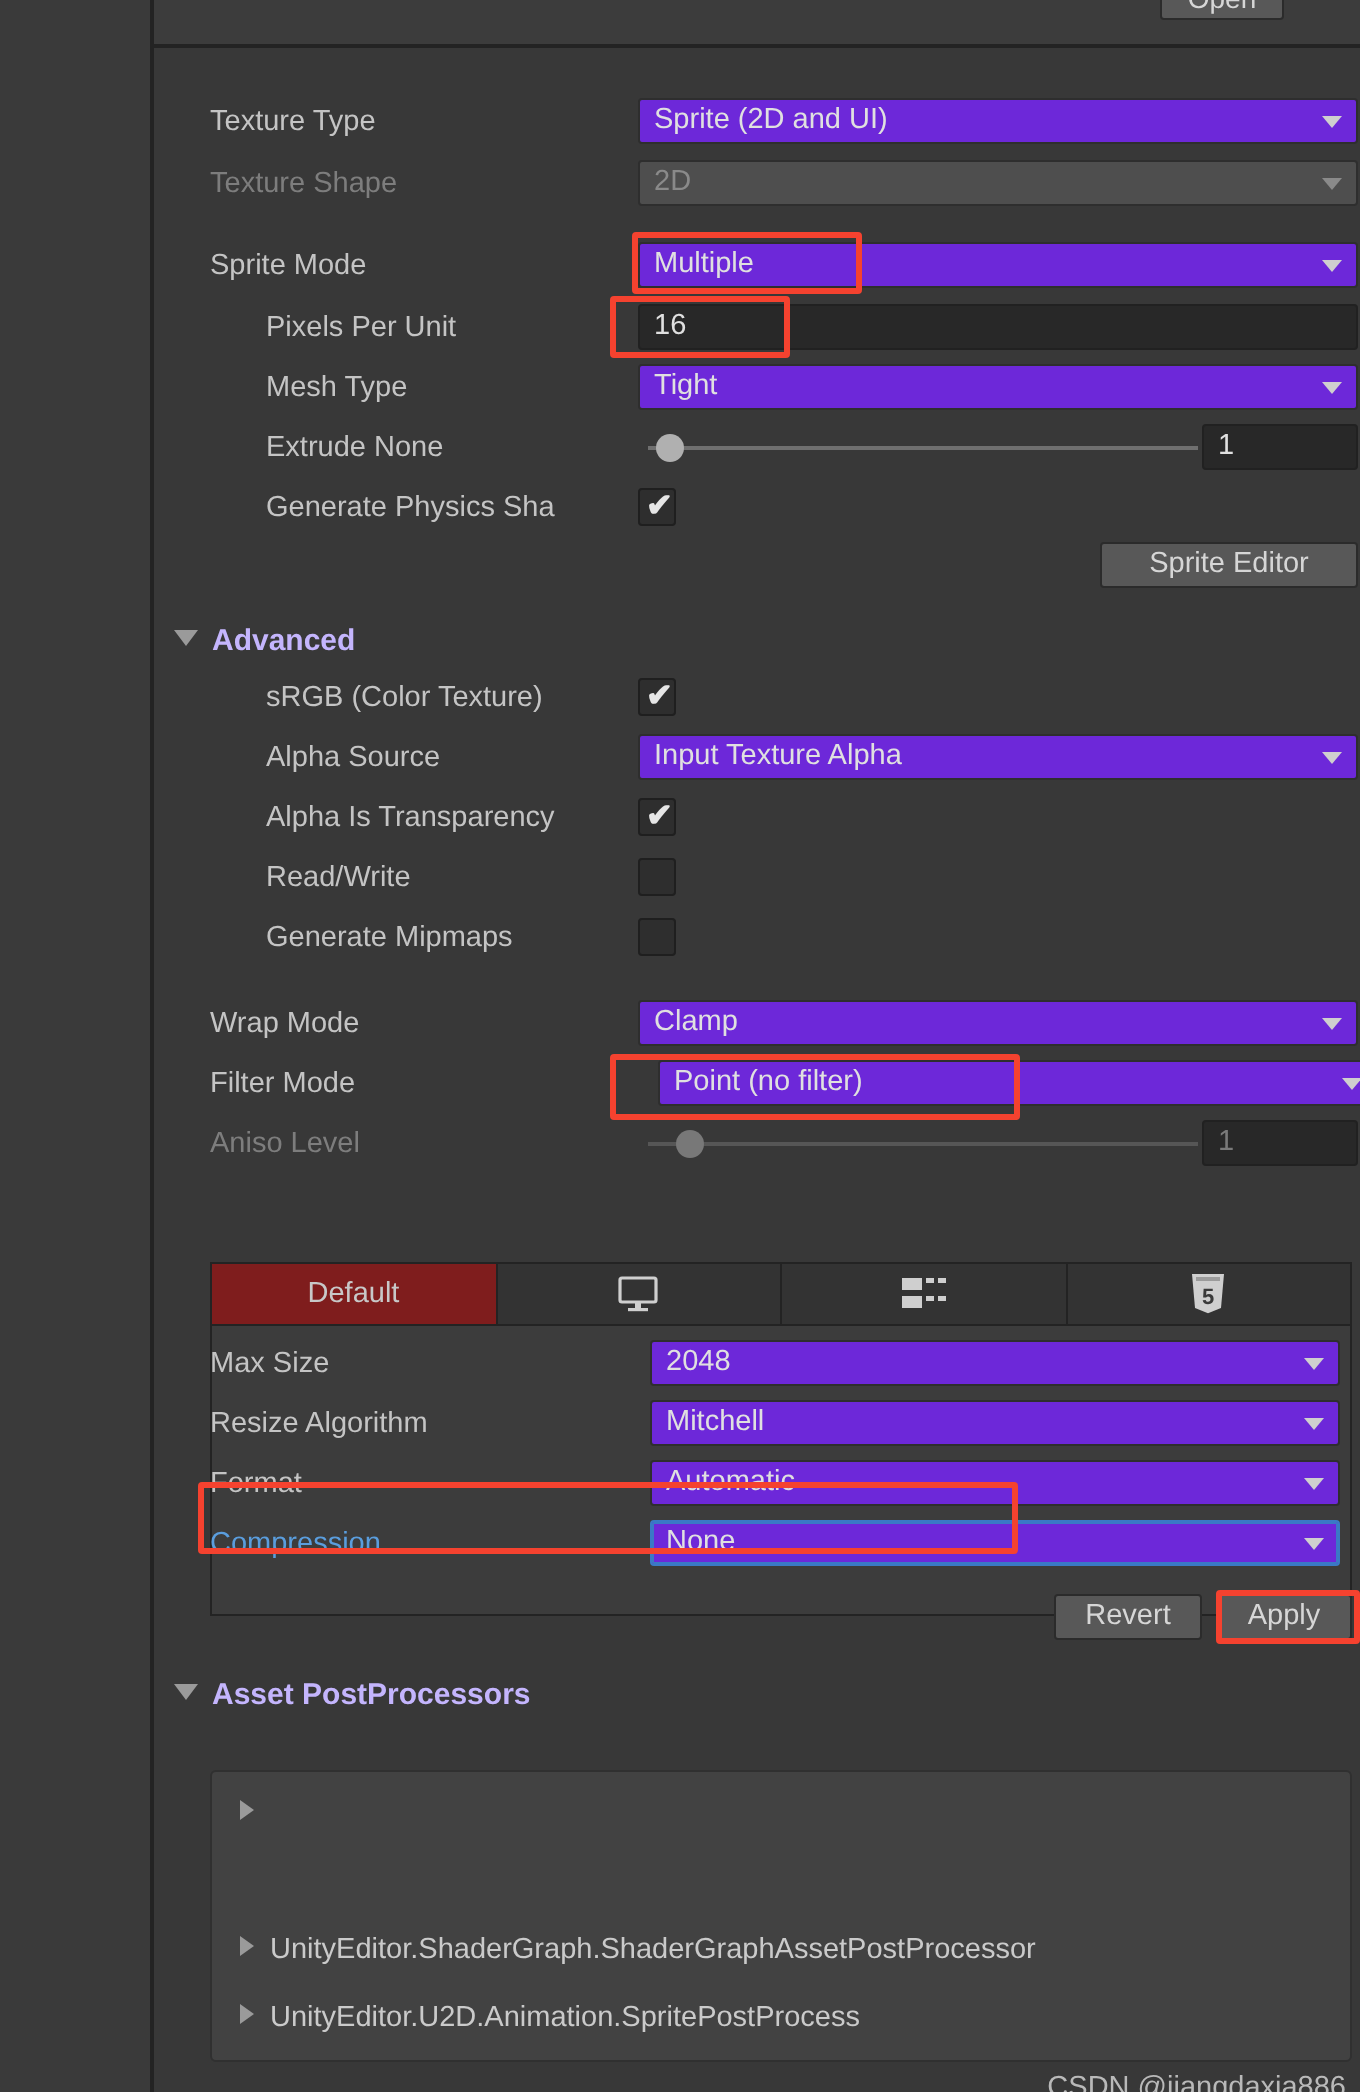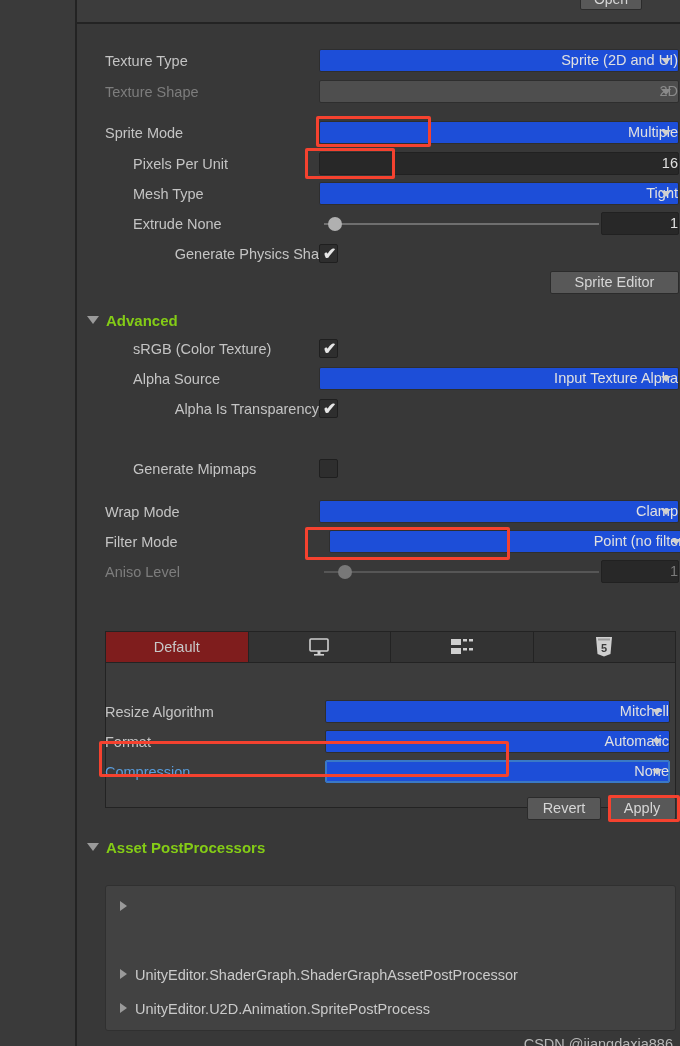--- a/index.html
+++ b/index.html
@@ -34,34 +34,34 @@
     background: #585858; border: 1px solid #2b2b2b; border-radius: 2px;
     color: #d6d6d6; font-size: 14px; text-align: center; line-height: 20px;
   }
 
   .panel {
     position: absolute; left: 77px; top: 24px; width: 603px; height: 1022px;
     background: #383838;
   }
 
   
-  .row { position: absolute; left: 0; width: 549px; height: 26px; text-align: right; }
+  .row { position: absolute; left: 0; width: 549px; height: 26px; }
   .lbl {
     position: absolute; left: 0; top: 0; height: 26px; line-height: 26px;
     font-size: 14.5px; color: #c4c4c4; white-space: nowrap; overflow: hidden;
   }
   .lbl.dim { color: #7d7d7d; }
   .lbl.blue { color: #5a9ddd; }
   .lbl.indent1 { left: 28px; }
   .lbl.indent2 { left: 56px; }
 
   .field { position: absolute; top: 1px; height: 23px; }
 
   .dropdown {
-    background: #1d4ed8; border: 1px solid #2e2e2e; border-radius: 2px;
+    background: #6d28d9; border: 1px solid #2e2e2e; border-radius: 2px;
     color: #e0e0e0; font-size: 14.5px; line-height: 21px;
     padding-left: 7px; position: relative; overflow: hidden;
   }
   .dropdown.dim { color: #8a8a8a; background: #4e4e4e; }
   .dropdown.sel { border-color: #3a79c6; box-shadow: 0 0 0 1px #3a79c6 inset; }
   .caret {
     position: absolute; right: 7px; top: 8px;
     width: 0; height: 0; border-left: 5px solid transparent;
     border-right: 5px solid transparent; border-top: 6px solid #cfcfcf;
   }
@@ -95,21 +95,21 @@
   }
   .slider .knob.dim { background: #787878; }
 
   .btn {
     position: absolute; background: #585858; border: 1px solid #2b2b2b;
     border-radius: 2px; color: #d6d6d6; font-size: 14.5px;
     text-align: center; line-height: 21px; height: 23px;
   }
 
   .foldout {
-    position: absolute; font-size: 15px; color: #84cc16; font-weight: bold;
+    position: absolute; font-size: 15px; color: #c4b5fd; font-weight: bold;
     line-height: 24px;
   }
   .foldout .arrow {
     display: inline-block; width: 0; height: 0; margin-right: 7px;
     border-left: 6px solid transparent; border-right: 6px solid transparent;
     border-top: 8px solid #9a9a9a; vertical-align: 2px;
   }
 
   
   .tabstrip {
@@ -246,20 +246,24 @@
       </div>
     </div>
 
     <div class="row" style="top:372px;">
       <div class="lbl indent2" style="width:186px;">Alpha Is Transparency</div>
       <div class="checkbox" style="left:242px;">
         <span class="tick">✔</span>
       </div>
     </div>
 
+    <div class="row" style="top:402px;">
+      <div class="lbl indent2">Read/Write</div>
+      <div class="checkbox" style="left:242px;"></div>
+    </div>
 
     <div class="row" style="top:432px;">
       <div class="lbl indent2">Generate Mipmaps</div>
       <div class="checkbox" style="left:242px;"></div>
     </div>
 
     <div class="row" style="top:475px;">
       <div class="lbl indent1">Wrap Mode</div>
       <div class="field dropdown" style="left:242px; width:360px;">
         <span>Clamp</span>
@@ -311,20 +315,27 @@
         <svg width="20" height="22" viewBox="0 0 20 22">
           <path d="M2 1 L18 1 L16.5 18 L10 20.6 L3.5 18 Z" fill="#cfcfcf"></path>
           <text x="10" y="16" font-size="11" font-family="Liberation Sans, sans-serif" fill="#3a3a3a" text-anchor="middle" font-weight="bold">5</text>
           <rect x="4" y="2.5" width="12" height="2" fill="#3a3a3a" opacity="0.35"></rect>
         </svg>
       </div>
     </div>
 
     <div class="tabpanel"></div>
 
+    <div class="row" style="top:645px;">
+      <div class="lbl indent1">Max Size</div>
+      <div class="field dropdown" style="left:248px; width:345px;">
+        <span>2048</span>
+        <span class="caret"></span>
+      </div>
+    </div>
 
     <div class="row" style="top:675px;">
       <div class="lbl indent1">Resize Algorithm</div>
       <div class="field dropdown" style="left:248px; width:345px;">
         <span>Mitchell</span>
         <span class="caret"></span>
       </div>
     </div>
 
     <div class="row" style="top:705px;">

